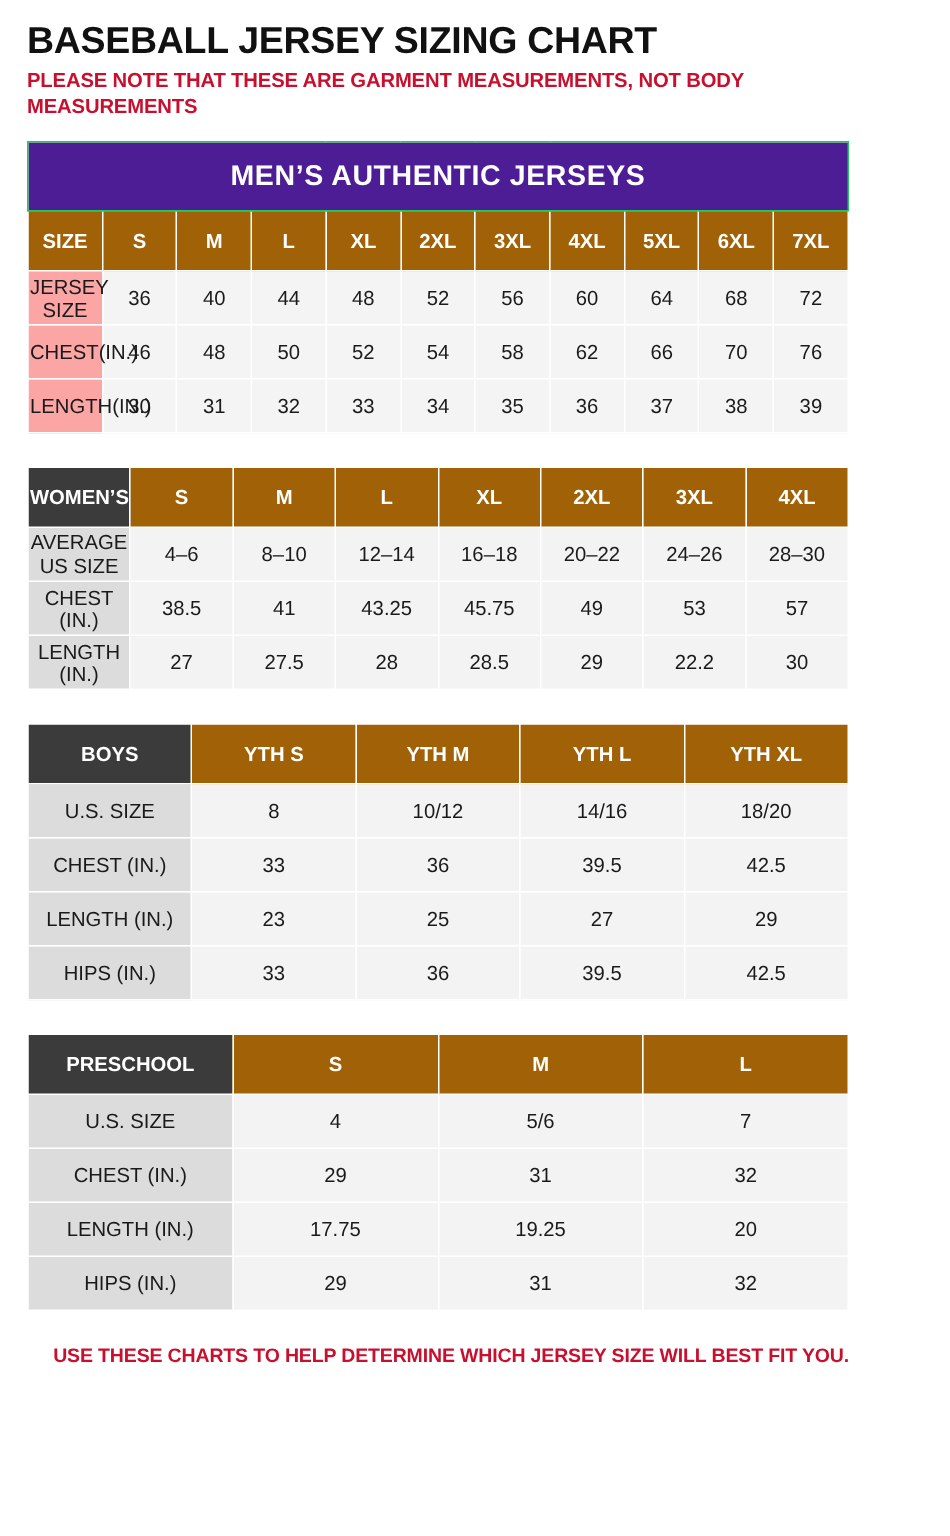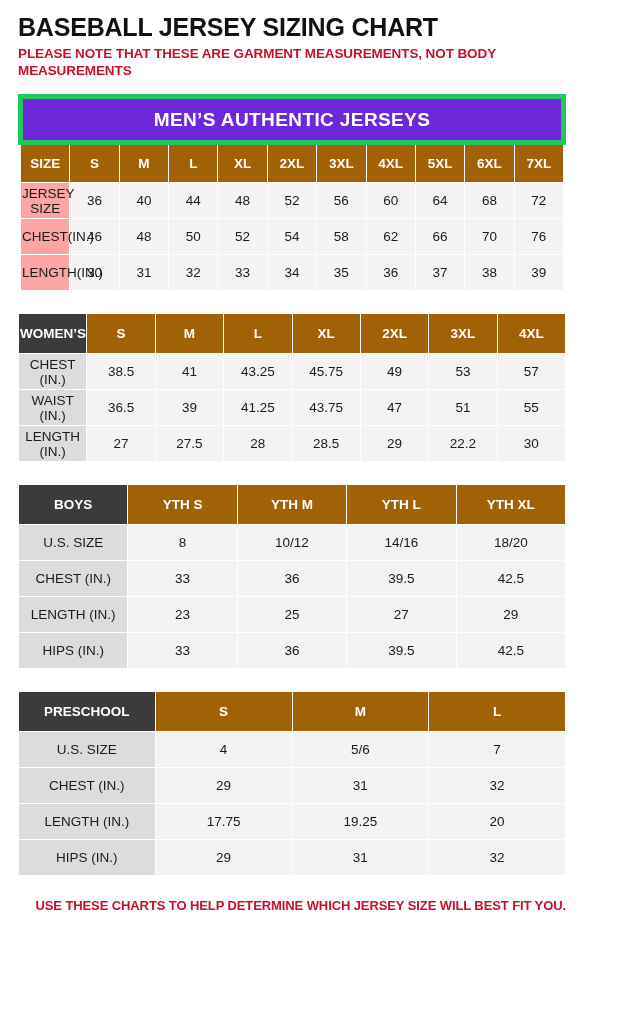--- a/index.html
+++ b/index.html
@@ -47,27 +47,27 @@
     text-align: center;
     vertical-align: middle;
     font-size: 13.5px;
     height: 36px;
     padding: 2px 1px;
     font-weight: normal;
     color: #1a1a1a;
   }
   
   tr.banner td {
-    background: #6d28d9;
+    background: #4c1d95;
     color: #ffffff;
     font-size: 19px;
     font-weight: bold;
     letter-spacing: 0.4px;
     height: 46px;
-    border: 5px solid #22c55e;
+    border: 1px solid #22c55e;
   }
   
   tr.head td {
     background: #a16207;
     color: #ffffff;
     font-weight: bold;
     font-size: 13.5px;
     height: 40px;
     border: 1px solid #ffffff;
   }
@@ -174,40 +174,40 @@
           <td class="dark">WOMEN’S</td>
           <td>S</td>
           <td>M</td>
           <td>L</td>
           <td>XL</td>
           <td>2XL</td>
           <td>3XL</td>
           <td>4XL</td>
         </tr>
         <tr>
+          <td class="label two-line">AVERAGE US SIZE</td>
+          <td class="cell">4–6</td>
+          <td class="cell">8–10</td>
+          <td class="cell">12–14</td>
+          <td class="cell">16–18</td>
+          <td class="cell">20–22</td>
+          <td class="cell">24–26</td>
+          <td class="cell">28–30</td>
+        </tr>
+        <tr>
           <td class="label">CHEST (IN.)</td>
           <td class="cell">38.5</td>
           <td class="cell">41</td>
           <td class="cell">43.25</td>
           <td class="cell">45.75</td>
           <td class="cell">49</td>
           <td class="cell">53</td>
           <td class="cell">57</td>
         </tr>
         <tr>
-          <td class="label">WAIST (IN.)</td>
-          <td class="cell">36.5</td>
-          <td class="cell">39</td>
-          <td class="cell">41.25</td>
-          <td class="cell">43.75</td>
-          <td class="cell">47</td>
-          <td class="cell">51</td>
-          <td class="cell">55</td>
-        </tr>
-        <tr>
           <td class="label">LENGTH (IN.)</td>
           <td class="cell">27</td>
           <td class="cell">27.5</td>
           <td class="cell">28</td>
           <td class="cell">28.5</td>
           <td class="cell">29</td>
           <td class="cell">22.2</td>
           <td class="cell">30</td>
         </tr>
       </tbody>

